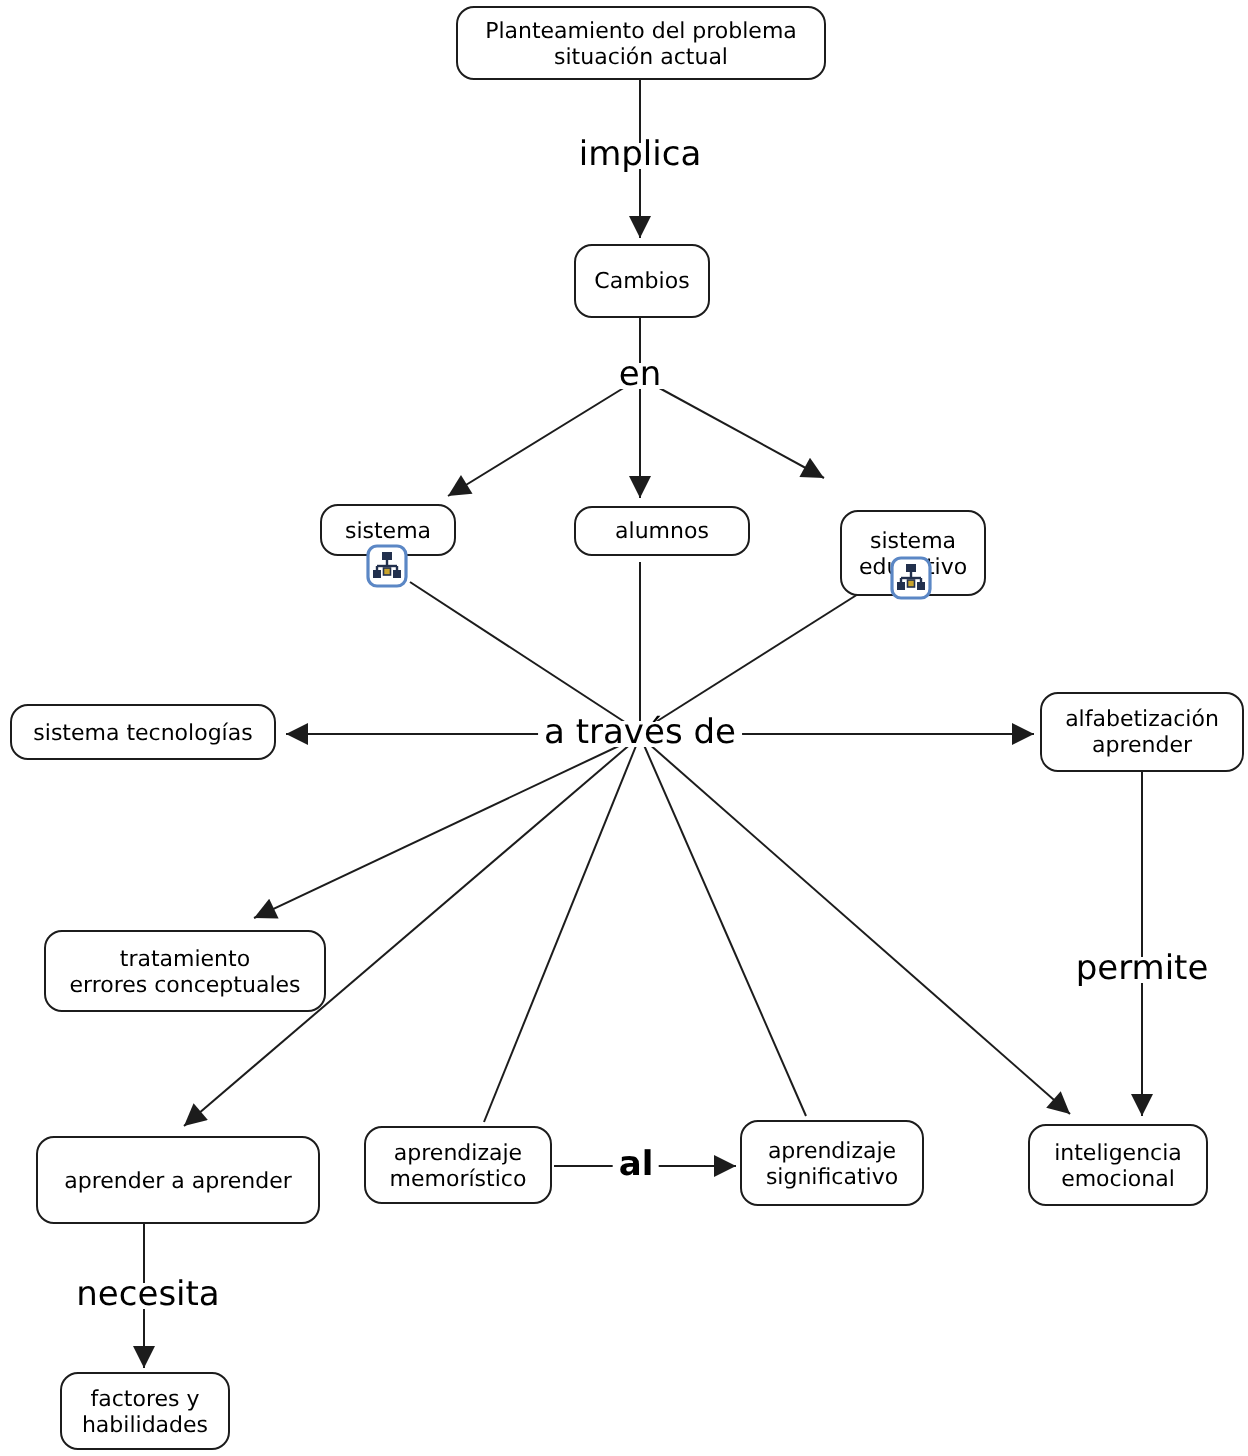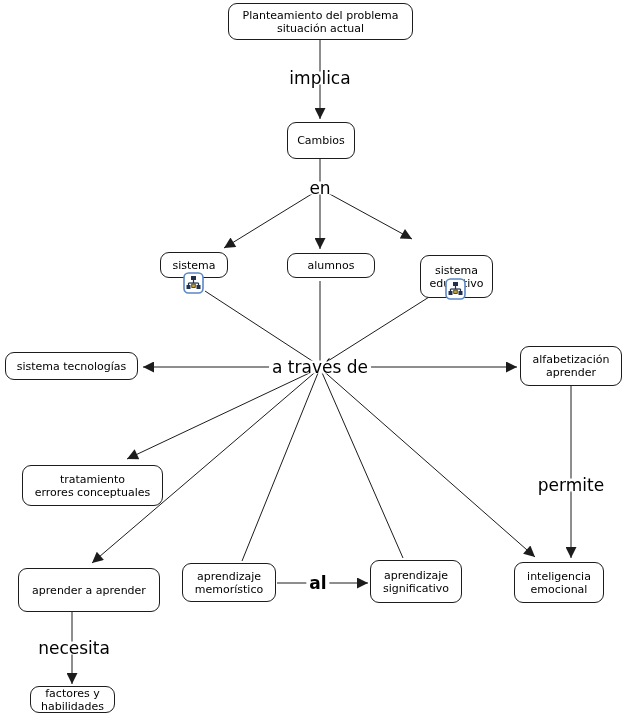--- a/index.html
+++ b/index.html
@@ -96,21 +96,21 @@
 aprender</div>
       <div class="node" style="left: 2px; top: 465px; width: 141px; height: 41px; margin-left: 20px;">tratamiento
 errores conceptuales</div>
       <div class="node" style="left: 2px; top: 568px; width: 142px; height: 44px; margin-left: 16px;">aprender a aprender</div>
       <div class="node" style="left: 182px; top: 563px; width: 94px; height: 39px;">aprendizaje
 memorístico</div>
       <div class="node" style="left: 370px; top: 560px; width: 92px; height: 43px;">aprendizaje
 significativo</div>
       <div class="node" style="left: 514px; top: 562px; width: 90px; height: 41px;">inteligencia
 emocional</div>
-      <div class="node" style="left: 30px; top: 686px; width: 85px; height: 27px;">factores y
+      <div class="node" style="left: 30px; top: 686px; width: 85px; height: 39px;">factores y
 habilidades</div>
     </div>
   <div id="labels-layer">
       <div class="link-label" style="left: 320px; top: 78px;">implica</div>
       <div class="link-label" style="left: 320px; top: 188px;">en</div>
       <div class="link-label" style="left: 320px; top: 367px;">a través de</div>
       <div class="link-label" style="left: 318px; top: 583px; font-weight: bold;">al</div>
       <div class="link-label" style="left: 571px; top: 485px;">permite</div>
       <div class="link-label" style="left: 74px; top: 648px;">necesita</div>
     </div>

